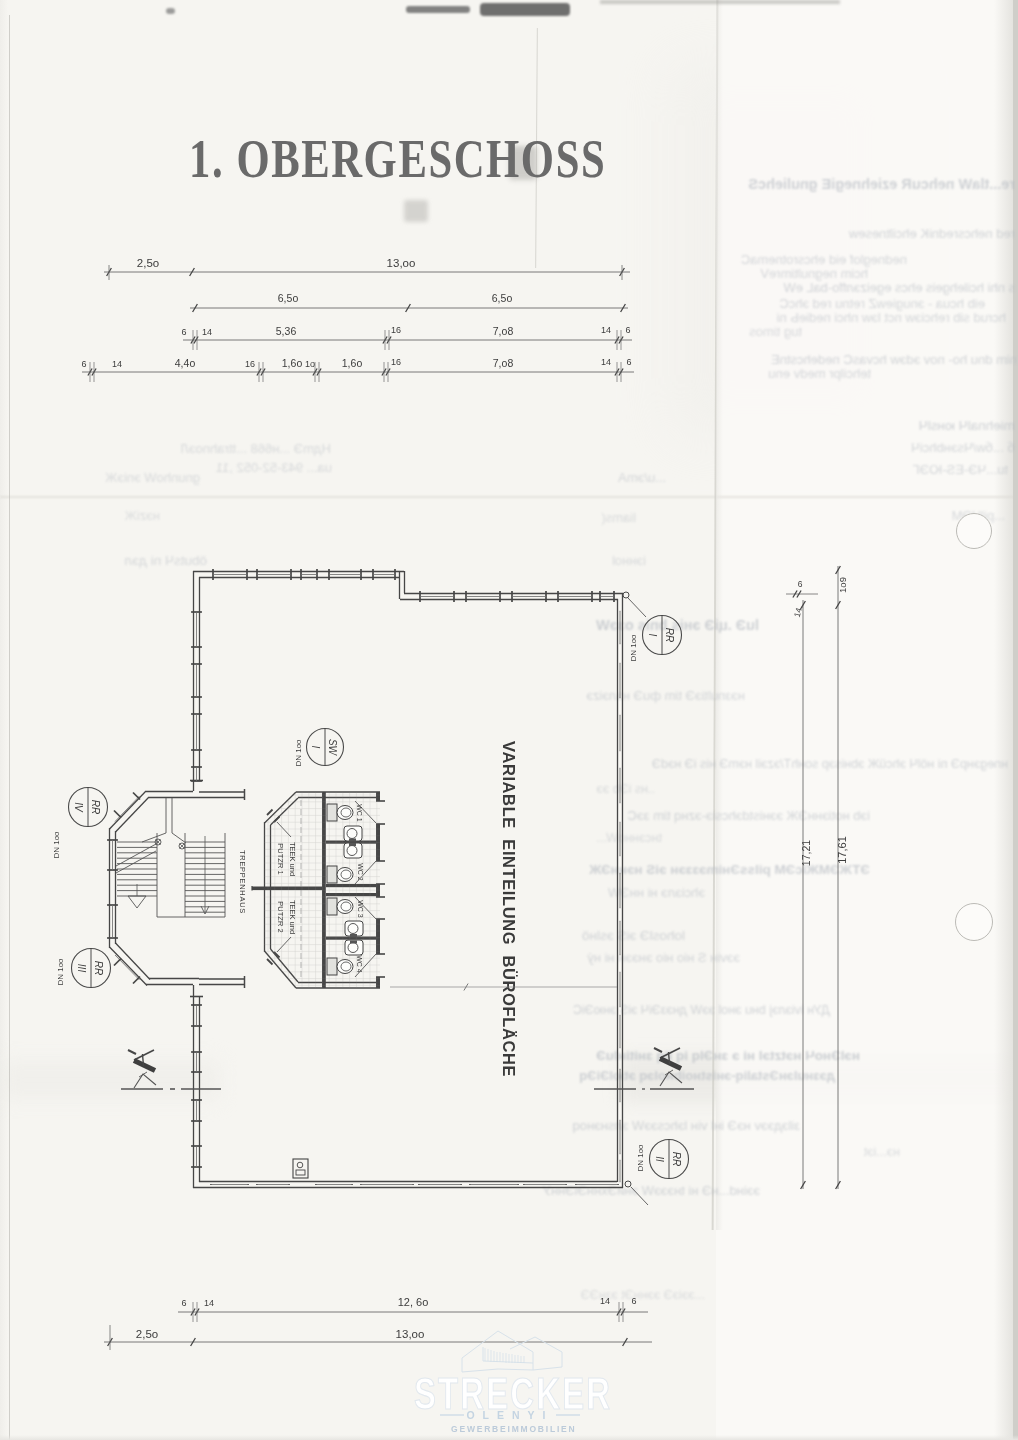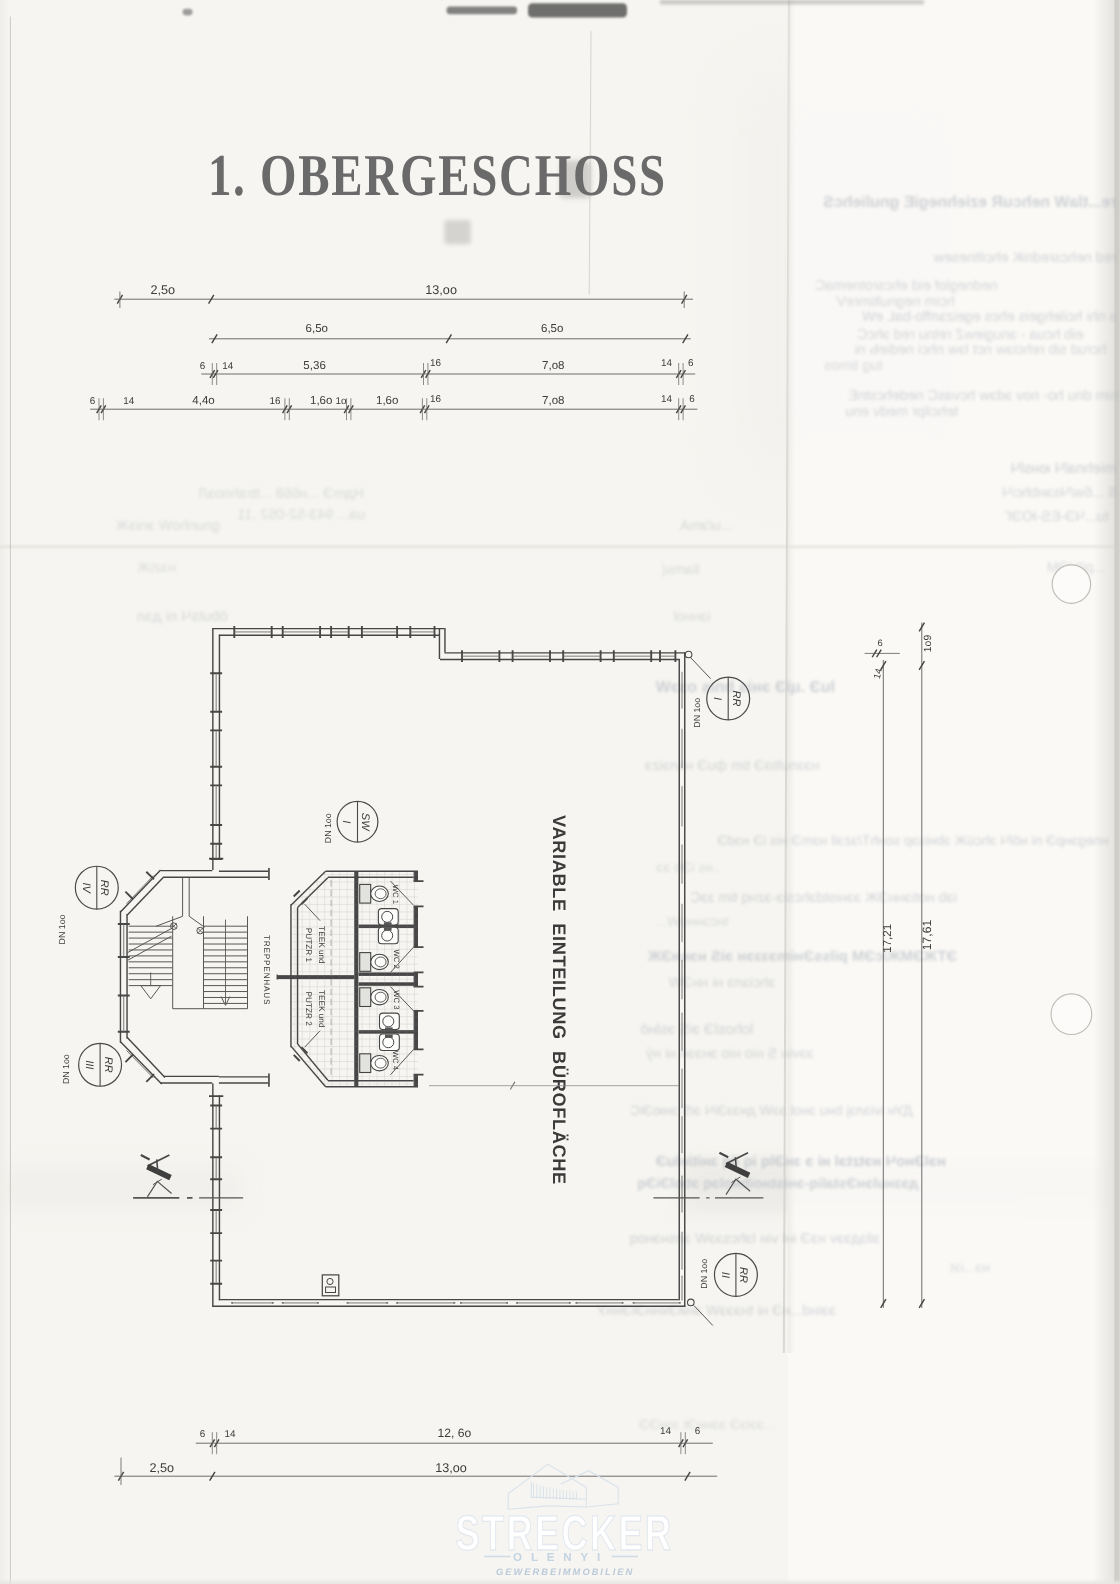--- a/index.html
+++ b/index.html
@@ -806,14 +806,14 @@
 
   <div class="abs" style="left:414px;top:1368px;width:400px;font-size:45px;font-weight:bold;letter-spacing:3px;
    color:#ffffff;-webkit-text-stroke:1.15px #e2e8ee;white-space:nowrap;transform:scaleX(0.73);transform-origin:left;">STRECKER</div>
 
   <svg class="abs" style="left:440px;top:1408px;" width="140" height="14" viewBox="0 0 140 14">
     <line x1="0" y1="7" x2="24" y2="7" stroke="#cfdce7" stroke-width="1.4"></line>
     <line x1="116" y1="7" x2="140" y2="7" stroke="#cfdce7" stroke-width="1.4"></line>
     <text x="70" y="11" font-family="Liberation Sans, sans-serif" font-size="10.5" font-weight="bold" fill="#c4d4e2" text-anchor="middle" letter-spacing="8">OLENYI</text>
   </svg>
 
-  <div class="abs" style="left:451px;top:1424px;width:220px;font-size:8.5px;font-weight:bold;letter-spacing:1.8px;color:#bccbda;font-style:italic;">GEWERBEIMMOBILIEN</div>
+  <div class="abs" style="left:451px;top:1424px;width:220px;font-size:8.5px;font-weight:bold;letter-spacing:1.8px;color:#bccbda;">GEWERBEIMMOBILIEN</div>
 </div>
 
 </body></html>

